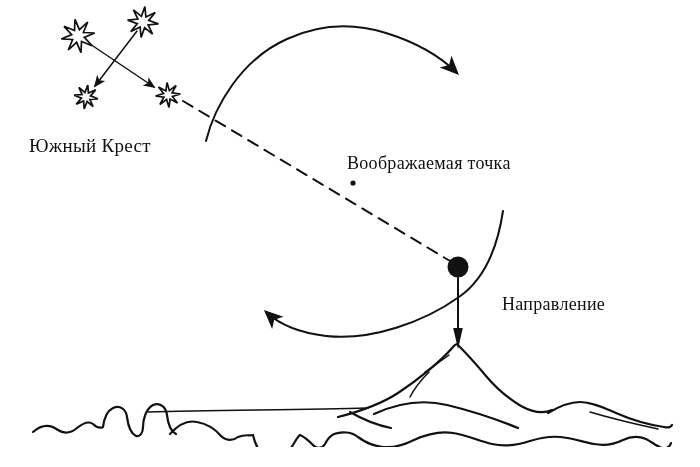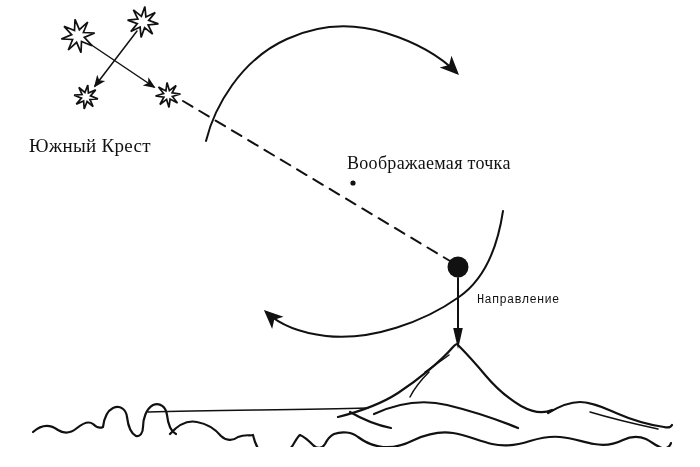--- a/index.html
+++ b/index.html
@@ -64,17 +64,17 @@
     <path class="stroke land" d="M 374 414 C 398 403 422 399 447 405 C 472 411 496 419 518 428"></path>
     <path class="stroke land" d="M 548 413 C 558 407 570 402 580 402 C 592 402 604 408 616 413 C 632 420 650 425 664 427 C 668 428 671 427 672 425"></path>
     <path class="stroke thin" d="M 590 412 C 610 418 635 424 658 429"></path>
     <path class="stroke land" d="M 170 434 C 178 425 188 420 197 422 C 208 424 216 430 221 436 C 226 441 233 441 238 437 C 245 434 250 436 253 435 C 255 444 258 452 266 456 C 275 459 288 453 293 445 C 296 440 298 436 300 435 C 305 437 309 441 313 445 C 317 449 322 449 325 444 C 327 440 330 436 334 434 C 342 431 352 432 358 437 C 366 443 374 446 383 447 C 393 448 404 445 414 440 C 427 434 440 431 453 433 C 466 435 479 441 492 444 C 505 447 518 445 530 441 C 540 438 550 436 560 437 C 572 438 583 442 594 444 C 605 446 615 444 623 440 C 631 436 639 436 646 439 C 652 442 656 446 662 448 C 666 449 670 447 671 443"></path>
   </svg>
 
   <div class="lbl" style="left:29px; top:133px;">Южный Крест</div>
 
   <div class="lbl" style="left:347px; top:152px; font-size:18px;">Воображаемая точка</div>
 
-  <div class="lbl" style="left:477px; top:293px; font-size:12px;font-family:Liberation Mono, monospace;">
+  <div class="lbl" style="left:502px; top:293px; font-size:18px;">
     <div>Направление</div>
   </div>
 
 </div>
 
 </body></html>

